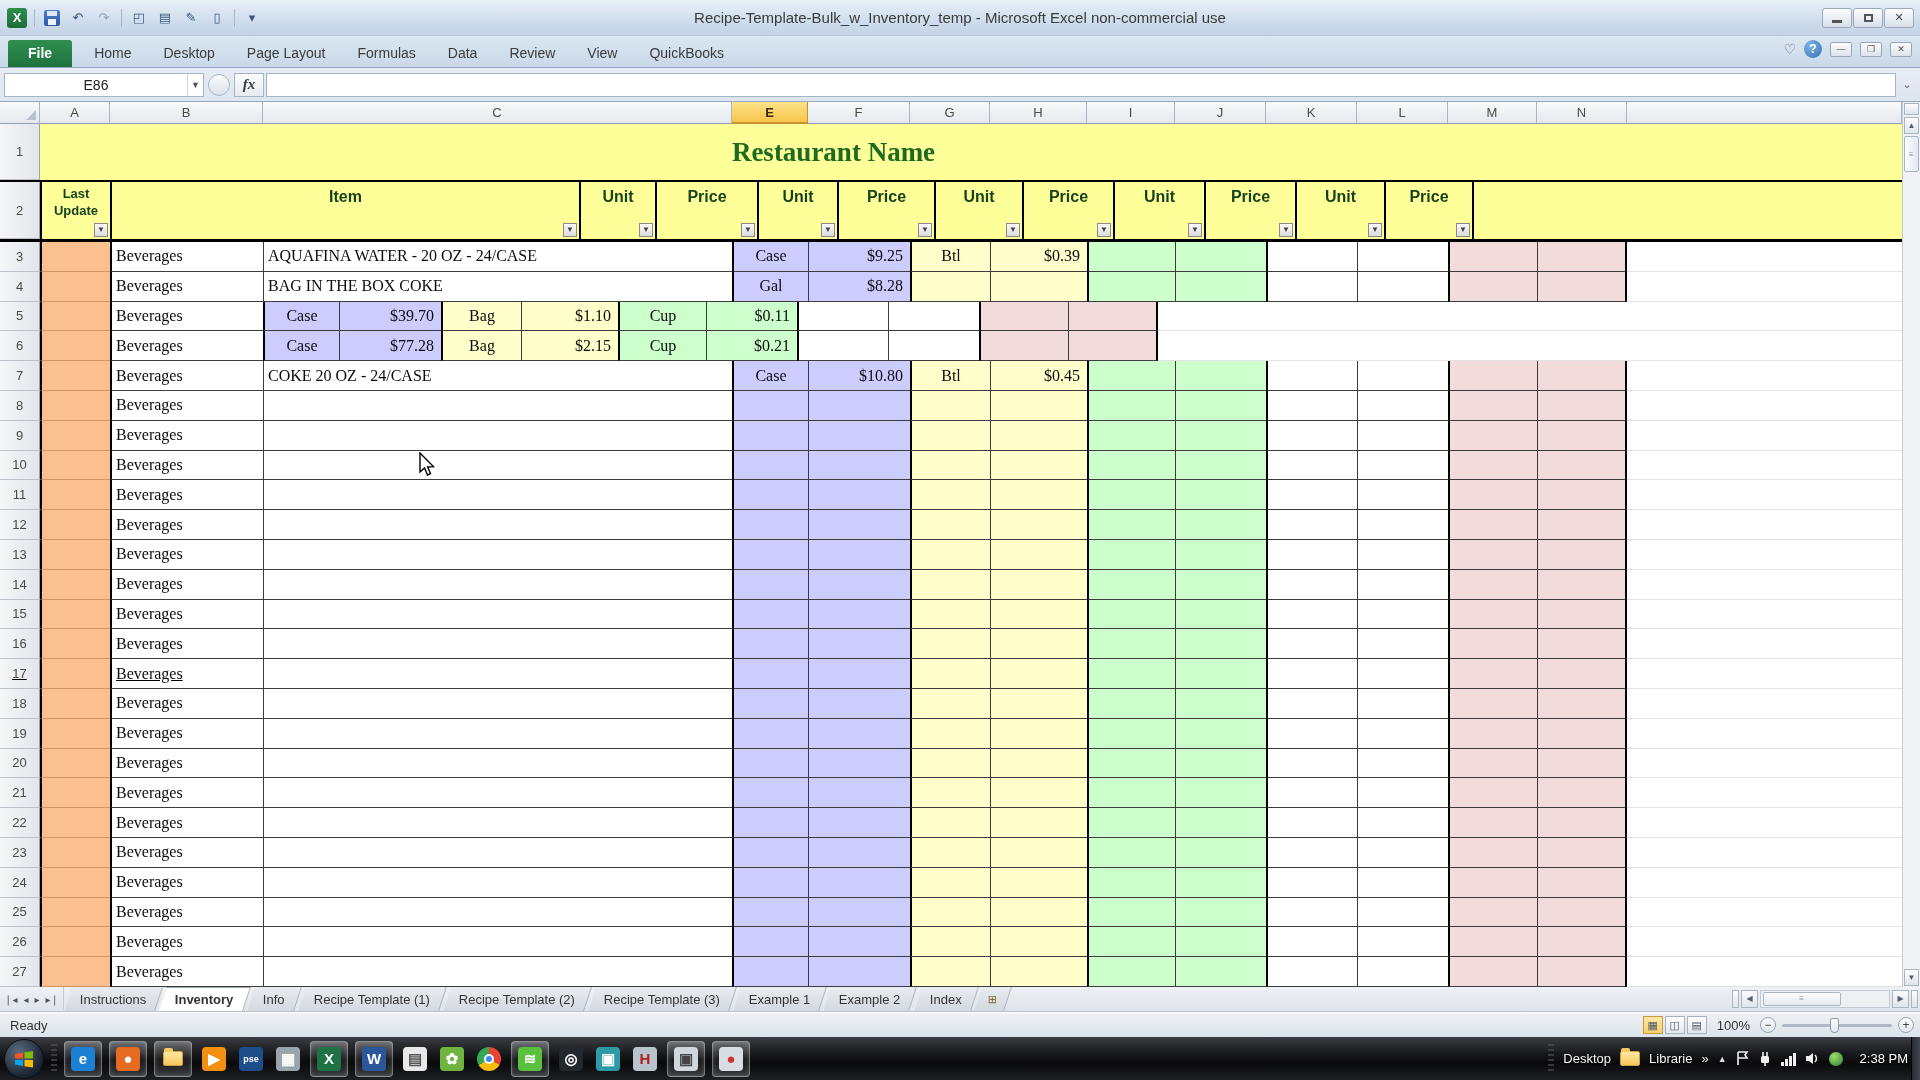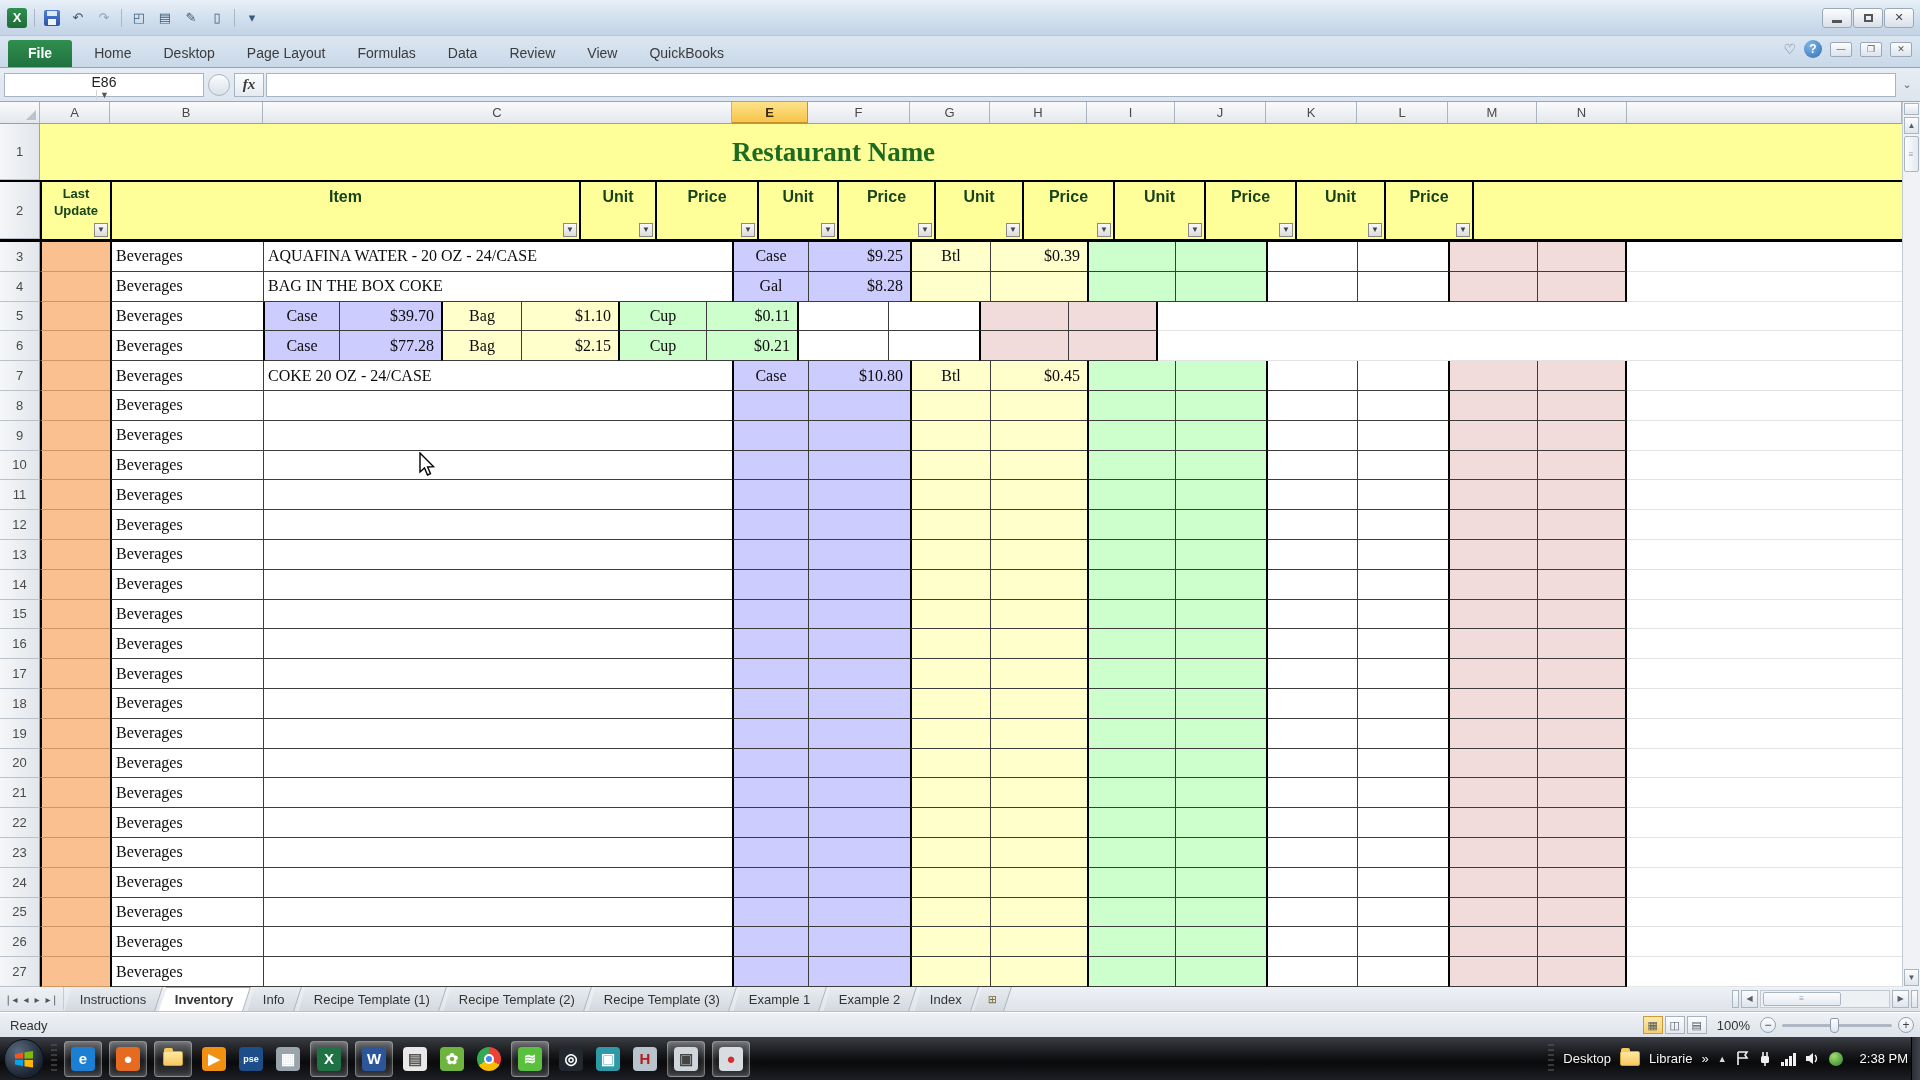--- a/index.html
+++ b/index.html
@@ -28,21 +28,21 @@
   .rtabs{display:flex;align-items:flex-end;padding-left:8px;height:100%;}
   .rtab{padding:5px 16px 6px;font-size:14px;color:#3c3c3c;}
   .rtab.filetab{background:linear-gradient(#2f8f4e,#1f7240);color:#fff;border-radius:3px 3px 0 0;padding:5px 20px 6px;font-weight:bold;margin-right:6px;}
   .ribright{position:absolute;right:8px;top:4px;display:flex;align-items:center;gap:8px;}
   .ribico{font-size:14px;color:#6a7a8c;}
   .helpico{width:18px;height:18px;border-radius:50%;background:radial-gradient(circle at 35% 30%,#7fb6e8,#2f6fb4);color:#fff;font-size:12px;font-weight:bold;display:flex;align-items:center;justify-content:center;}
   .smb{width:22px;height:15px;border:1px solid #9aa8ba;border-radius:2px;background:linear-gradient(#fcfdfe,#dde4ec);display:flex;align-items:center;justify-content:center;font-size:9px;color:#555;}
 
   
   .formulabar{height:34px;background:linear-gradient(#e7edf4,#dde5ef);display:flex;align-items:center;padding:4px 4px;border-bottom:1px solid #94a7bd;gap:2px;}
-  .namebox{width:200px;height:24px;background:#fff;border:1px solid #a7b4c4;display:flex;align-items:center;position:relative;flex-direction:column;}
+  .namebox{width:200px;height:24px;background:#fff;border:1px solid #a7b4c4;display:flex;align-items:center;position:relative;}
   .namebox .nbtext{flex:1;text-align:center;font-size:14px;color:#222;}
   .namebox .nbarrow{width:16px;height:100%;display:flex;align-items:center;justify-content:center;font-size:9px;color:#555;border-left:1px solid #d0d7e0;}
   .circbtn{width:22px;height:22px;border-radius:50%;background:linear-gradient(#fbfcfd,#d9e1ea);border:1px solid #aab7c6;margin:0 2px;}
   .fxbtn{width:30px;height:24px;background:linear-gradient(#fbfcfd,#e6ebf1);border:1px solid #a7b4c4;display:flex;align-items:center;justify-content:center;font-style:italic;font-family:"Liberation Serif",serif;font-weight:bold;font-size:15px;color:#3a3a3a;}
   .fml{flex:1;height:24px;background:#fff;border:1px solid #a7b4c4;font-size:14px;padding:0 6px;color:#222;display:flex;align-items:center;}
   .fmexp{width:18px;height:24px;display:flex;align-items:center;justify-content:center;color:#667;font-size:11px;}
 
   
   .grid{position:relative;height:885px;background:#fff;overflow:hidden;}
   .colheaders{display:flex;height:22px;}
@@ -149,20 +149,21 @@
         <div class="qicon">↶</div>
         <div class="qicon disabled">↷</div>
         <div class="qsep"></div>
         <div class="qicon">◰</div>
         <div class="qicon">▤</div>
         <div class="qicon">✎</div>
         <div class="qicon">▯</div>
         <div class="qsep"></div>
         <div class="qicon">▾</div>
       </div>
+    <div class="title-text">Recipe-Template-Bulk_w_Inventory_temp  -  Microsoft Excel non-commercial use</div>
     <div class="winbtns">
       <div class="wbtn">
           <span class="bar"></span>
         </div>
       <div class="wbtn">
           <span class="rest"></span>
         </div>
       <div class="wbtn">✕</div>
     </div>
   </div>
@@ -506,21 +507,21 @@
           <div class="cell bgY thickL acent" style="flex: 0 0 80px;"></div>
           <div class="cell bgY thinL aright" style="flex: 0 0 97px;"></div>
           <div class="cell bgG thickL acent" style="flex: 0 0 88px;"></div>
           <div class="cell bgG thinL aright" style="flex: 0 0 91px;"></div>
           <div class="cell bgW thickL acent" style="flex: 0 0 91px;"></div>
           <div class="cell bgW thinL aright" style="flex: 0 0 91px;"></div>
           <div class="cell bgK thickL acent" style="flex: 0 0 89px;"></div>
           <div class="cell bgK thinL aright thickR" style="flex: 0 0 90px;"></div>
           <div class="fillcell"></div>
         </div>
-        <div class="srow" style="height: 29.8px;">
+        <div class="srow" style="height: 29.8px; text-decoration: underline;">
           <div class="rnum">17</div>
           <div class="cell bgA thickL acent" style="flex: 0 0 70px;"></div>
           <div class="cell bgW thickL aleft" style="flex: 0 0 153px;">Beverages</div>
           <div class="cell bgW thinL aleft" style="flex: 0 0 469px;"></div>
           <div class="cell bgP thickL acent" style="flex: 0 0 76px;"></div>
           <div class="cell bgP thinL aright" style="flex: 0 0 102px;"></div>
           <div class="cell bgY thickL acent" style="flex: 0 0 80px;"></div>
           <div class="cell bgY thinL aright" style="flex: 0 0 97px;"></div>
           <div class="cell bgG thickL acent" style="flex: 0 0 88px;"></div>
           <div class="cell bgG thinL aright" style="flex: 0 0 91px;"></div>

